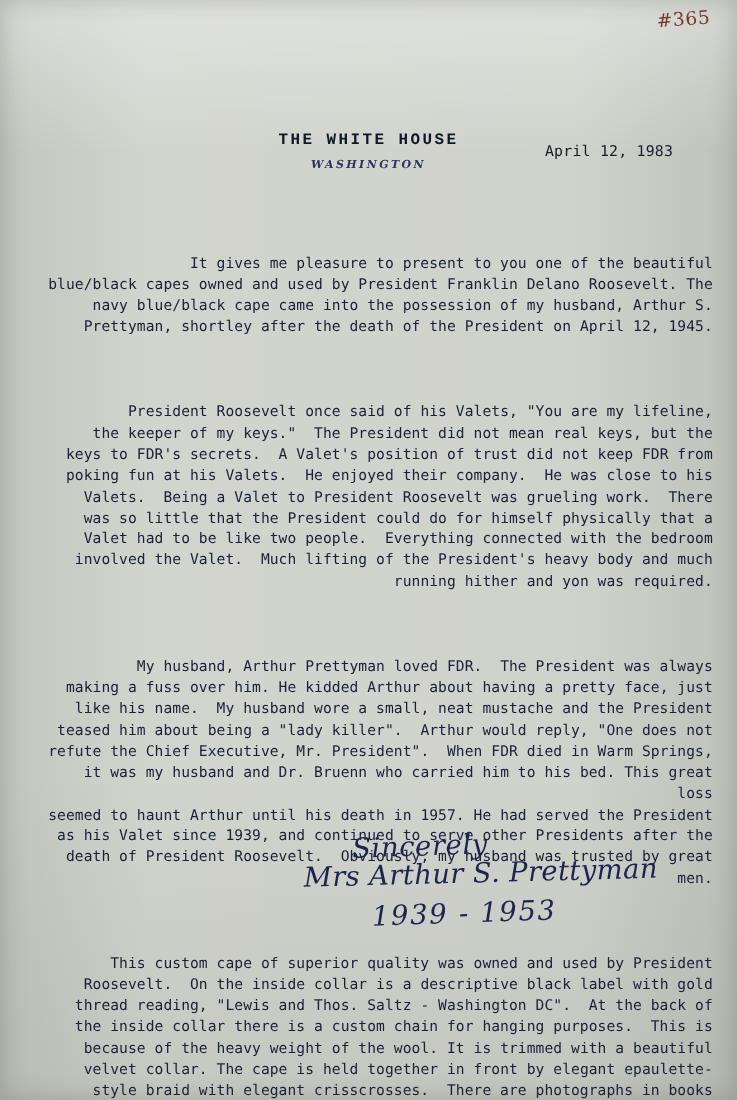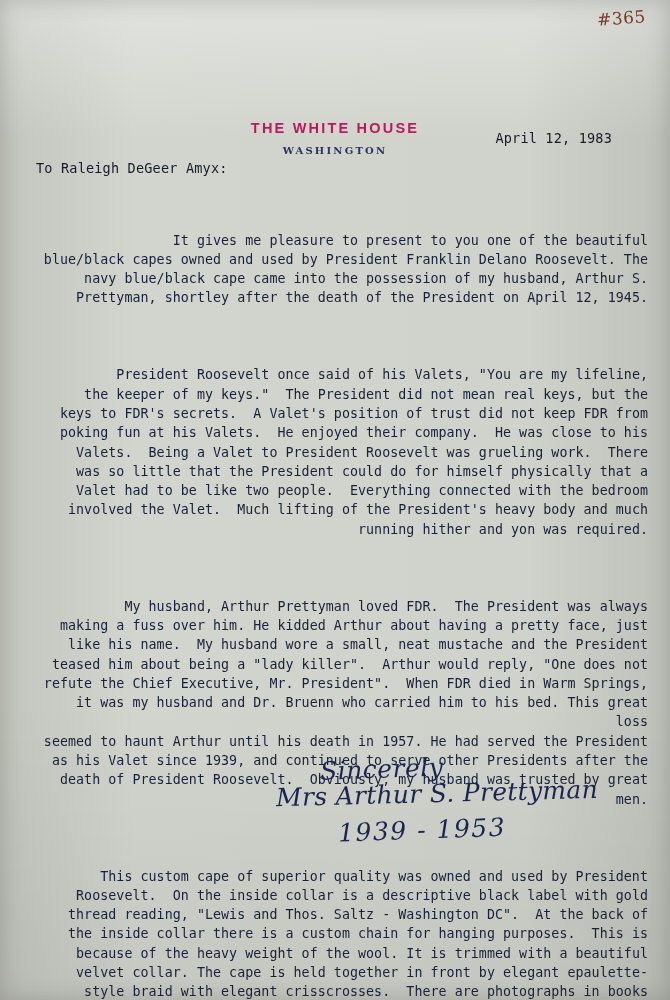--- a/index.html
+++ b/index.html
@@ -48,33 +48,34 @@
   }
 
   .letterhead {
     position: absolute;
     left: 0;
     right: 0;
     top: 120px;
     text-align: center;
   }
   .wh-title {
-    font-family: Liberation Sans, sans-serif;
+    font-family: Liberation Mono, monospace;
     font-size: 14.5px;
     letter-spacing: 2.2px;
-    color: #be185d;
+    color: #0f172a;
     font-weight: bold;
   }
   .wh-sub {
     font-family: "DejaVu Serif", serif;
     font-size: 10px;
     letter-spacing: 2.2px;
     color: #2a3460;
     font-weight: bold;
     margin-top: 9px;
+    font-style: italic;
   }
 
   .date {
     position: absolute;
     right: 58px;
     top: 130px;
     font-size: 13.5px;
     color: #161b2b;
     letter-spacing: 0.2px;
   }
@@ -147,21 +148,20 @@
 
   <div class="catalog-num">#365</div>
 
   <div class="letterhead">
     <div class="wh-title">THE WHITE HOUSE</div>
     <div class="wh-sub">WASHINGTON</div>
   </div>
 
   <div class="date">April 12, 1983</div>
 
-  <div class="salutation">To Raleigh DeGeer Amyx:</div>
 
   <div class="body">
     <p class="para">     It gives me pleasure to present to you one of the beautiful
 blue/black capes owned and used by President Franklin Delano Roosevelt. The
 navy blue/black cape came into the possession of my husband, Arthur S.
 Prettyman, shortley after the death of the President on April 12, 1945.</p>
     <p class="para">     President Roosevelt once said of his Valets, "You are my lifeline,
 the keeper of my keys."  The President did not mean real keys, but the
 keys to FDR's secrets.  A Valet's position of trust did not keep FDR from
 poking fun at his Valets.  He enjoyed their company.  He was close to his

